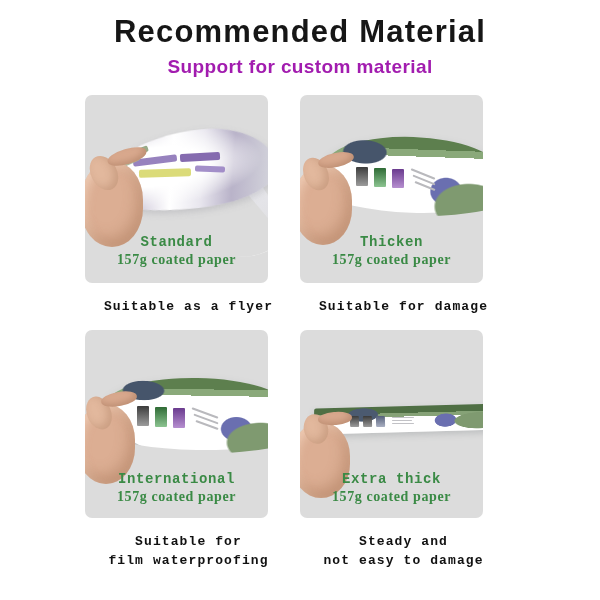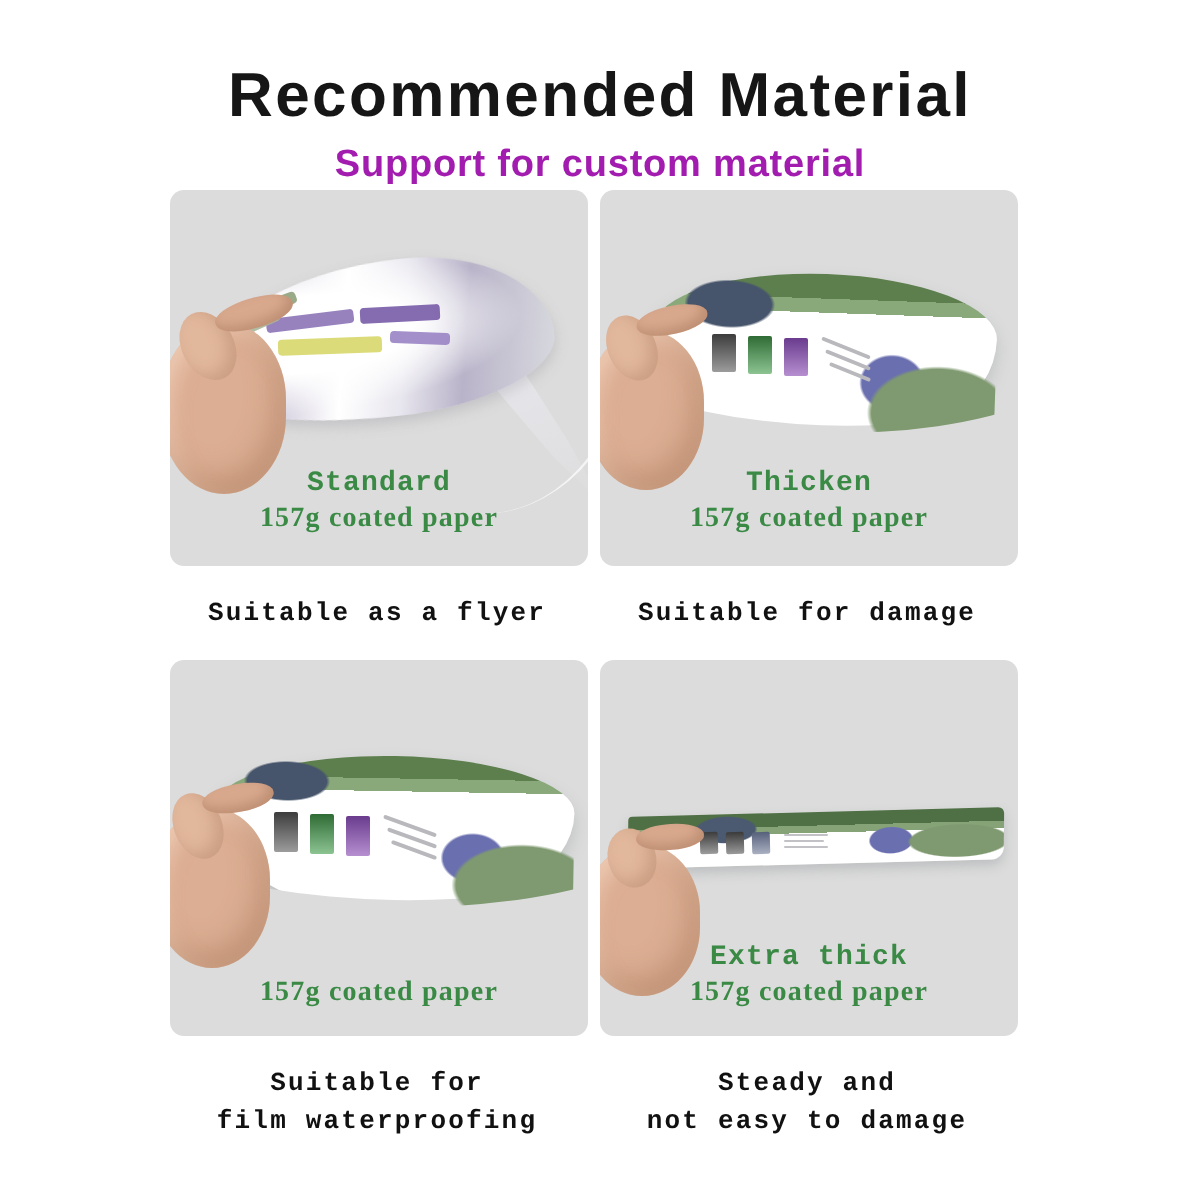--- a/index.html
+++ b/index.html
@@ -4,21 +4,21 @@
 <style>
   html,body{margin:0;padding:0;}
   body{
     width:600px;height:600px;background:#ffffff;
     font-family:"Liberation Sans",sans-serif;
     overflow:hidden;position:relative;
   }
   .page{width:600px;height:600px;position:relative;}
 
   
-  .header{text-align:center;padding-top:29px;}
+  .header{text-align:center;padding-top:13px;}
   .title{
     font-family:"Liberation Sans",sans-serif;
     font-size:31px;font-weight:bold;color:#161616;
     letter-spacing:1.2px;line-height:38px;
   }
   .subtitle{
     font-family:"Liberation Sans",sans-serif;
     font-size:19px;font-weight:bold;color:#a21caf;
     letter-spacing:.4px;line-height:26px;margin-top:3px;
   }
@@ -27,21 +27,21 @@
   .grid{
     position:absolute;left:85px;top:95px;
     width:430px;
     display:grid;grid-template-columns:207px 207px;
     column-gap:8px;row-gap:0px;
   }
   .cell{width:207px;}
   .cell.row2{margin-top:14px;}
 
   .card{
-    position:relative;width:209px;height:188px;
+    position:relative;width:183px;height:188px;
     background:#dcdcdc;border-radius:7px;overflow:hidden;
   }
   .card .scene{position:absolute;inset:0;}
 
   
   .hand{position:absolute;}
   .palm{
     position:absolute;background:#dcae93;border-radius:50%/45%;
     box-shadow:inset -6px -8px 14px rgba(150,100,70,.35),
                inset 4px 4px 10px rgba(255,230,210,.55);
@@ -272,20 +272,21 @@
           <div class="txl t1"></div>
           <div class="txl t2"></div>
           <div class="txl t3"></div>
           <div class="hand">
             <div class="palm"></div>
             <div class="thumb"></div>
             <div class="finger"></div>
           </div>
         </div>
         <div class="lbl" style="bottom:12px;">
+          <span class="l1">International</span>
           <span class="l2">157g coated paper</span>
         </div>
       </div>
       <div class="caption">
         <span>Suitable for</span>
         <span>film waterproofing</span>
       </div>
     </div>
 
     <div class="cell row2">

